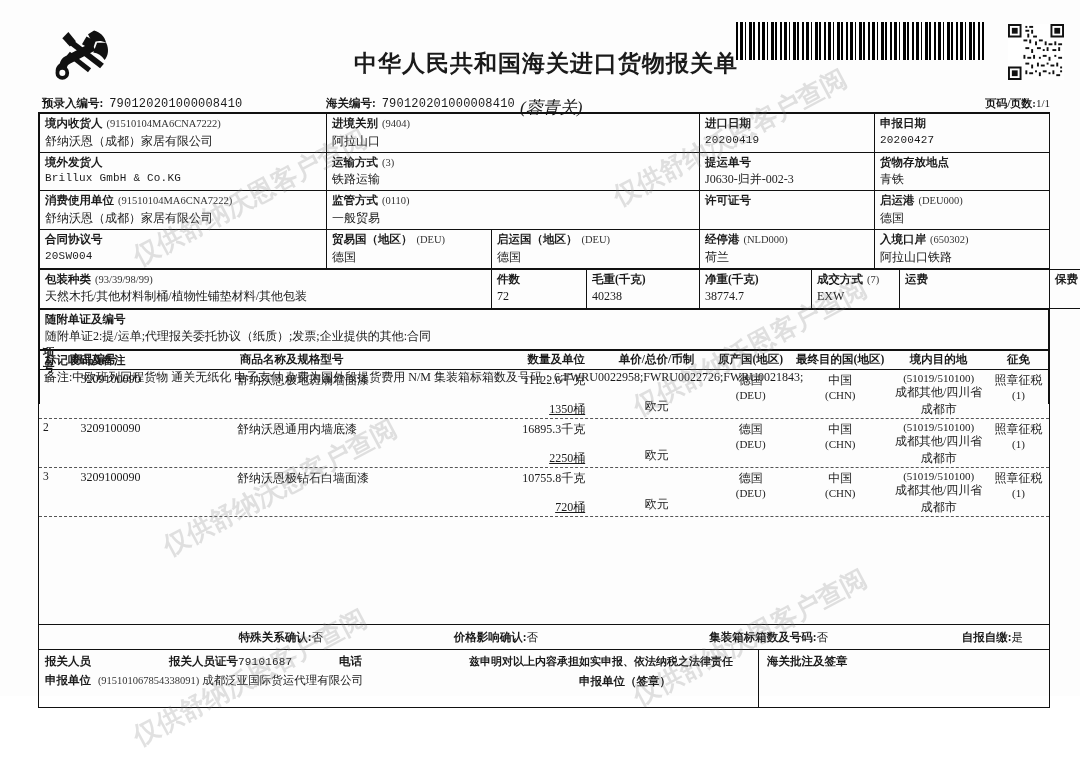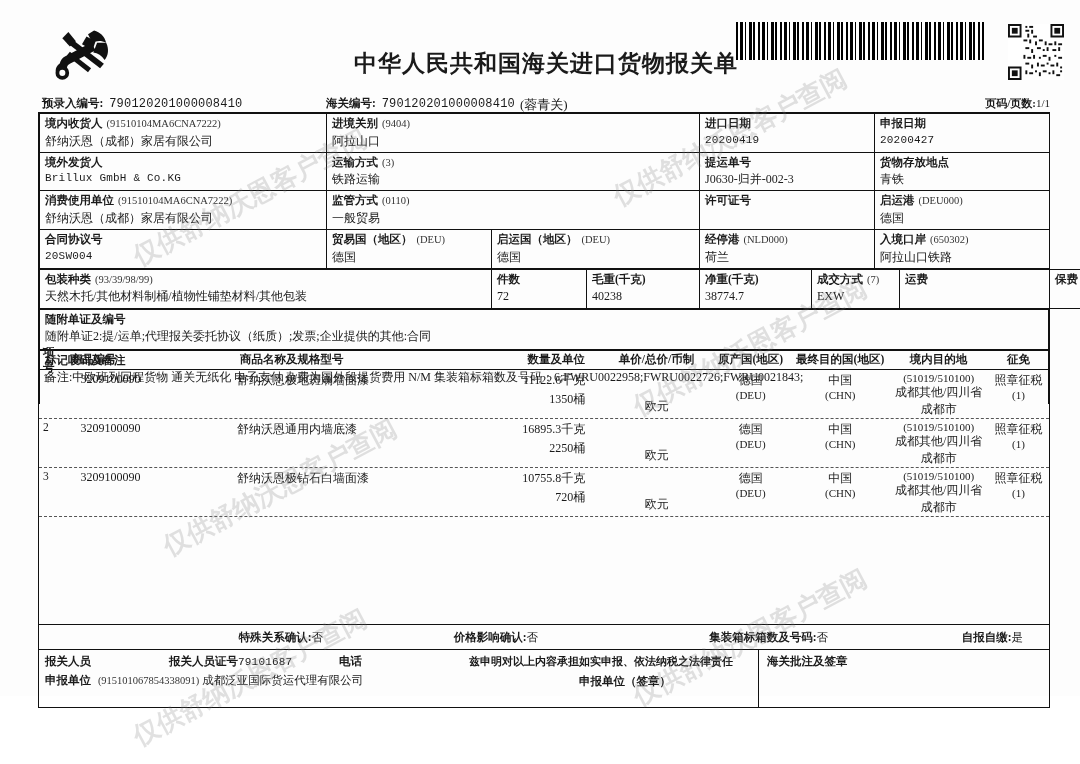--- a/index.html
+++ b/index.html
@@ -76,21 +76,21 @@
   .pre-no {
     position: absolute; left: 42px; top: 96px;
     font-size: 11.5px; white-space: nowrap;
   }
   .cus-no {
     position: absolute; left: 326px; top: 96px;
     font-size: 11.5px; white-space: nowrap;
   }
   .cus-office {
     position: absolute; left: 520px; top: 96px;
-    font-size: 13px; white-space: nowrap;
+    font-size: 17px; white-space: nowrap; font-style: italic;
   }
   .lbl { font-weight: bold; }
 
   
   .frame {
     position: absolute;
     left: 38px; top: 112px;
     width: 1012px; height: 596px;
     border: 1.6px solid #111;
     box-sizing: border-box;
@@ -166,21 +166,21 @@
     border-bottom: 1px dashed #555;
     min-height: 46px;
     font-size: 12px;
     position: relative;
   }
   .item-row > div { box-sizing: border-box; padding: 2px 4px 0 4px; }
   .item-row .c-no { font-size: 11.5px; }
   .item-row .c-code { padding-left: 14px; }
   .item-row .c-name { padding-left: 0; }
   .qty-main { display:block; }
-  .qty-sub { display:block; margin-top: 2px; }
+  .qty-sub { display:block; margin-top: 12px; text-decoration: underline; }
   .price-cur { display:block; margin-top: 26px; text-align:center; }
   .ctr { text-align: center; }
   .small-code { font-size: 11px; }
 
   
   .confirm-row {
     position: absolute; left: 0; bottom: 57px;
     width: 100%;
     height: 26px;
     border-top: 1.6px solid #111;

